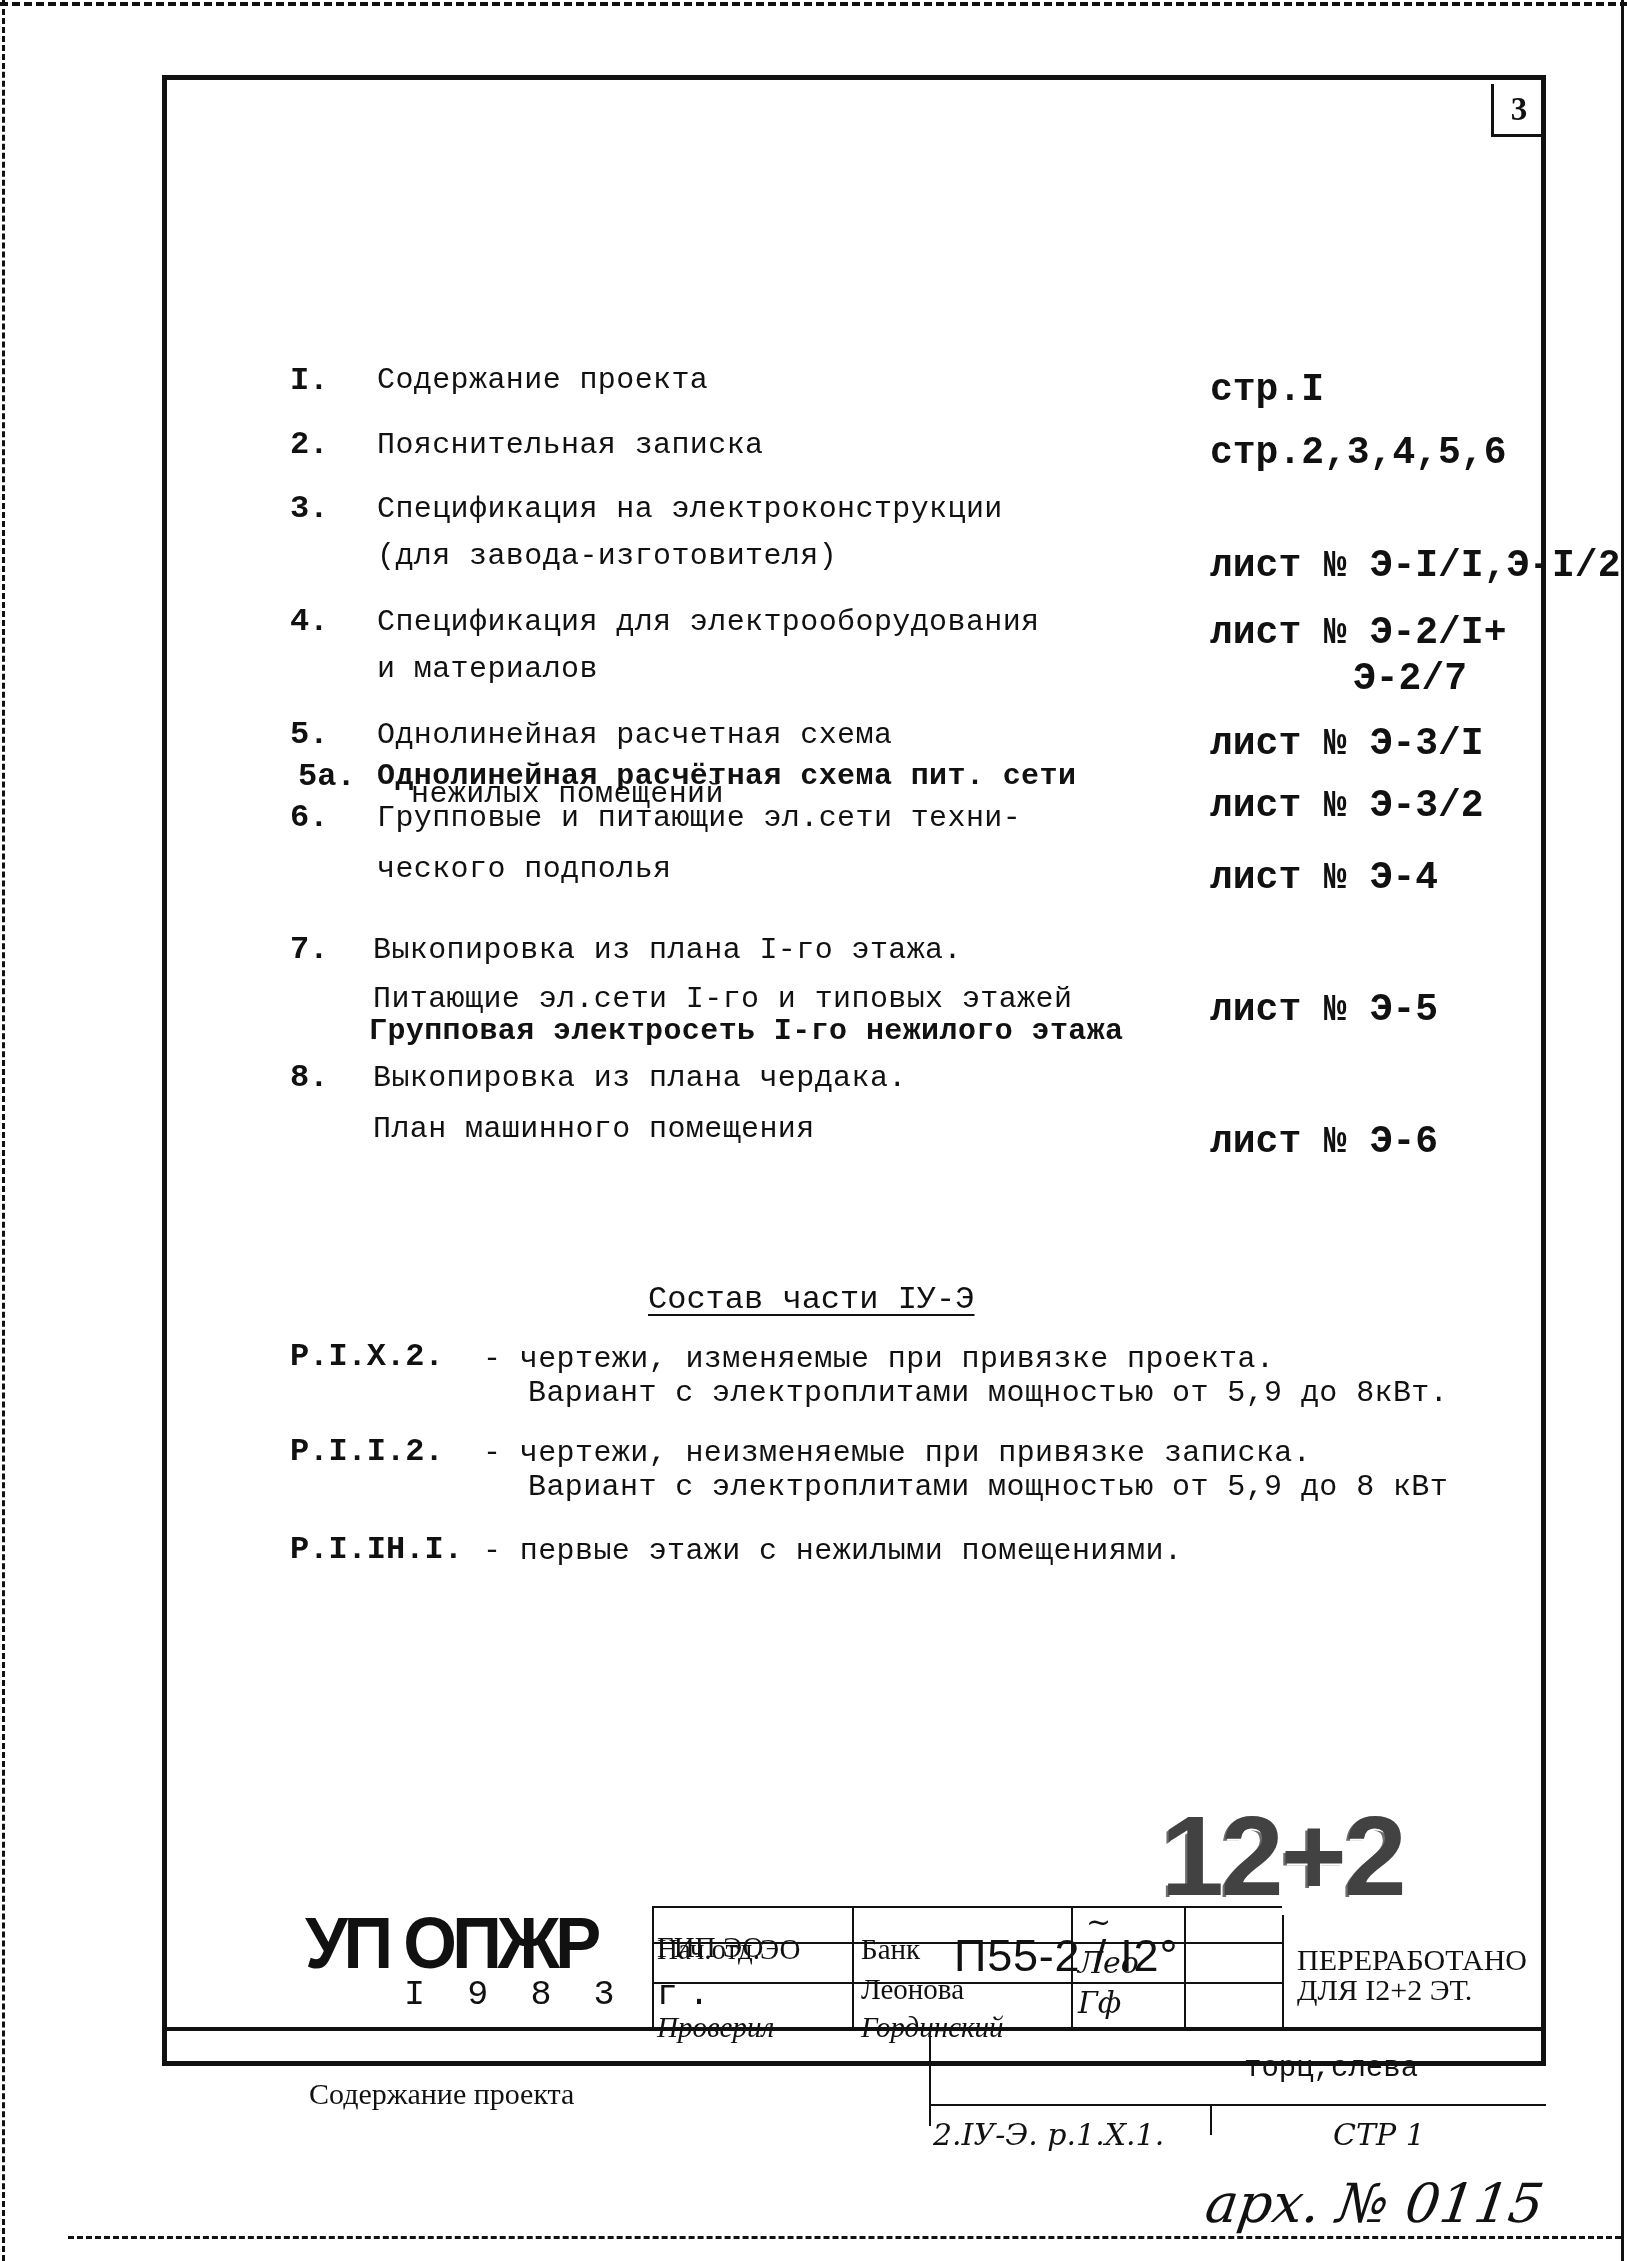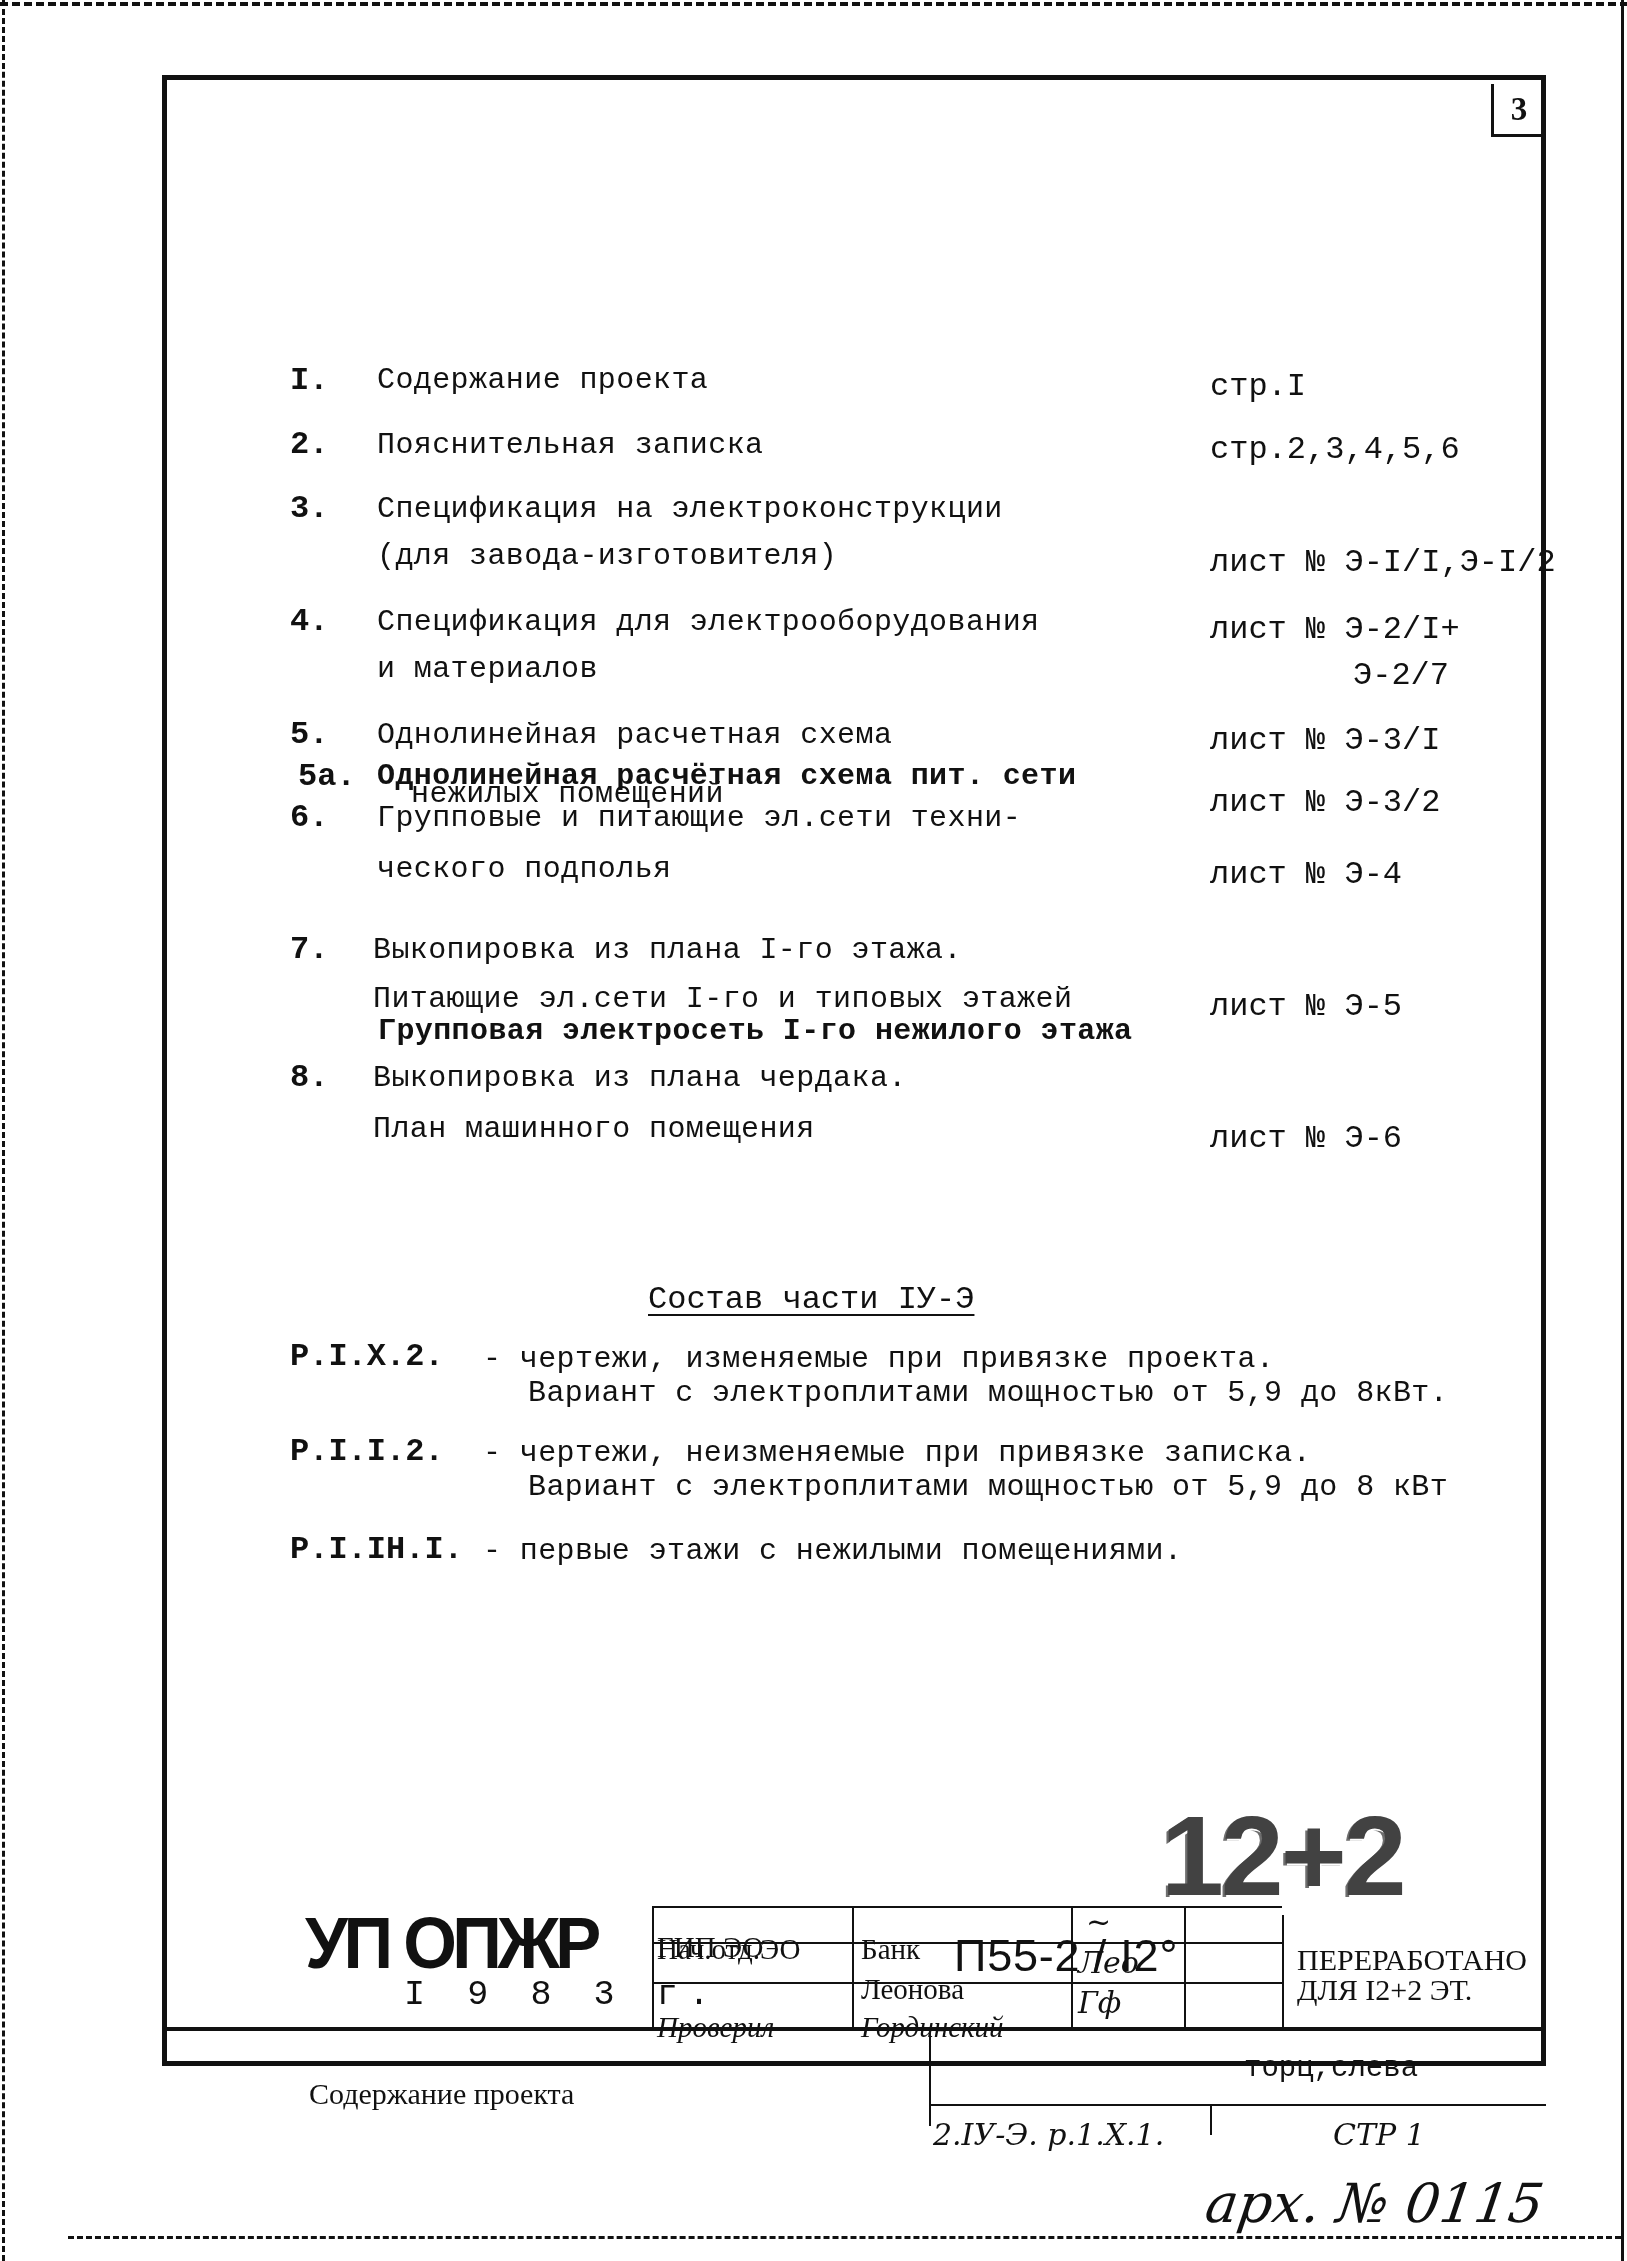--- a/index.html
+++ b/index.html
@@ -21,21 +21,21 @@
     }
     .sheet-no {
       position: absolute; left: 1491px; top: 84px; width: 53px; height: 53px;
       border-left: 3px solid #111; border-bottom: 3px solid #111; box-sizing: border-box;
       font-family: "Liberation Serif", serif; font-size: 33px; font-weight: bold;
       display: flex; align-items: center; justify-content: center;
     }
 
     .txt { position: absolute; white-space: nowrap; font-size: 30px; letter-spacing: 0.4px; }
     .num { position: absolute; font-size: 32px; font-weight: bold; white-space: nowrap; }
-    .ref { position: absolute; font-size: 32px; font-weight: normal; white-space: nowrap; }
+    .ref { position: absolute; font-size: 38px; font-weight: bold; white-space: nowrap; }
     .bold { font-weight: bold; }
 
     .section-title {
       position: absolute; left: 648px; top: 1237px; font-size: 32px; white-space: nowrap;
       text-decoration: underline; text-decoration-thickness: 2.3px; text-underline-offset: 6px; margin-top: 44px;
     }
 
     
     .tb-hline { position: absolute; height: 0; border-top: 4.5px solid #111; }
     .tb-vline { position: absolute; width: 0; border-left: 2.3px solid #111; }
@@ -129,21 +129,21 @@
     <span class="num" style="left:290px;top:799px">6.</span>
     <span class="txt" style="left:377px;top:801px">Групповые и питающие эл.сети техни-</span>
     <span class="txt" style="left:377px;top:852px">ческого подполья</span>
     <span class="ref" style="left:1210px;top:856px">лист № Э-4</span>
   </div>
 
   <div>
     <span class="num" style="left:290px;top:931px">7.</span>
     <span class="txt" style="left:373px;top:933px">Выкопировка из плана I-го этажа.</span>
     <span class="txt" style="left:373px;top:982px">Питающие эл.сети I-го и типовых этажей</span>
-    <span class="txt bold" style="left:378px;top:1014px">Групповая электросеть I-го нежилого этажа</span>
+    <span class="txt bold" style="left:369px;top:1014px">Групповая электросеть I-го нежилого этажа</span>
     <span class="ref" style="left:1210px;top:988px">лист № Э-5</span>
   </div>
 
   <div>
     <span class="num" style="left:290px;top:1059px">8.</span>
     <span class="txt" style="left:373px;top:1061px">Выкопировка из плана чердака.</span>
     <span class="txt" style="left:373px;top:1112px">План машинного помещения</span>
     <span class="ref" style="left:1210px;top:1120px">лист № Э-6</span>
   </div>
 </div>

